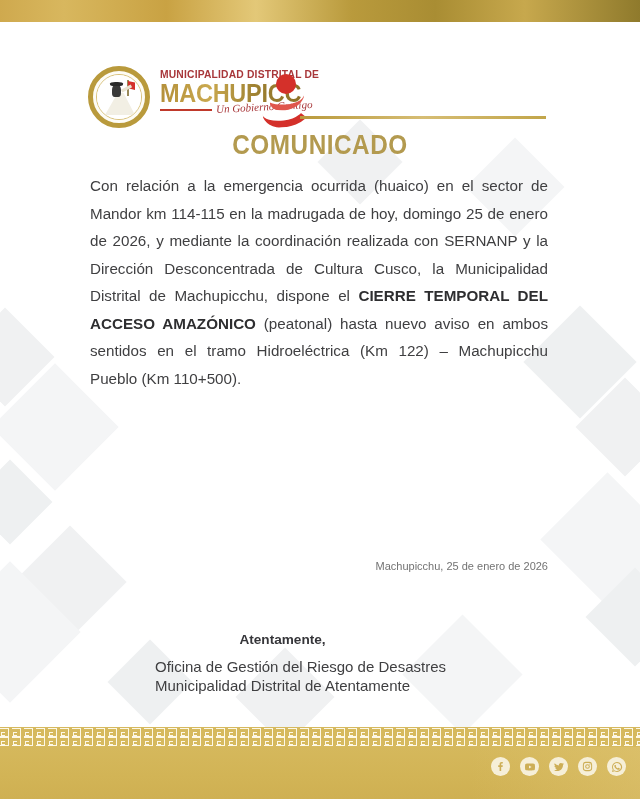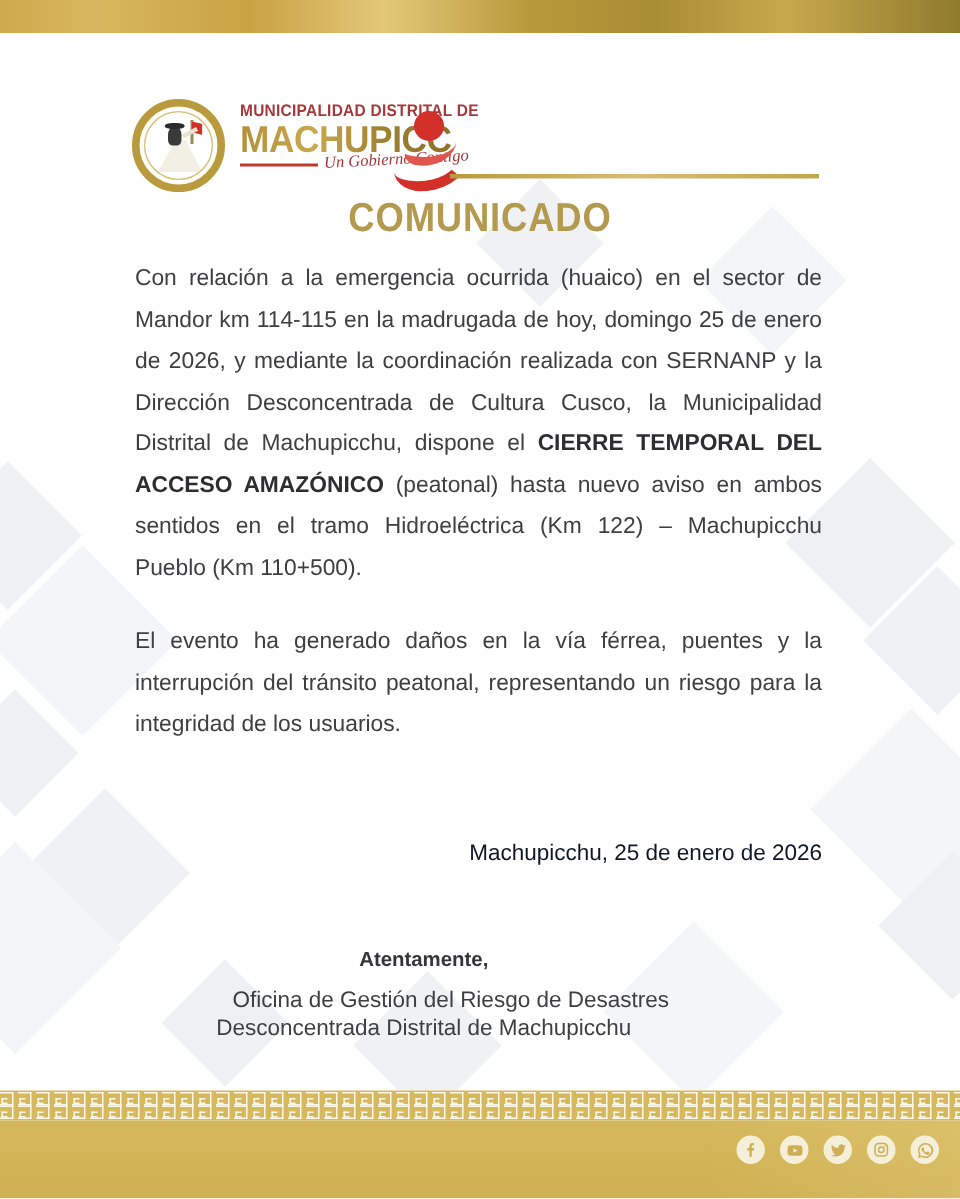--- a/index.html
+++ b/index.html
@@ -130,21 +130,21 @@
     position:absolute;left:90px;top:172px;width:458px;
     font-size:15.2px;line-height:27.5px;color:#3f3f41;
     text-align:justify;
     font-family:"Liberation Sans Narrow","Liberation Sans",sans-serif;
   }
   .body p{margin:0 0 22px 0;}
   .body p:last-child{margin-bottom:0;}
   .body b{font-weight:700;color:#2e2e30;}
   .dateline{
     position:absolute;left:90px;top:560px;width:458px;
-    text-align:right;font-size:15px;color:#0f172a;
+    text-align:right;font-size:11px;color:#737373;
     font-family:"Liberation Sans Narrow","Liberation Sans",sans-serif;
   }
 
   
   .sign{
     position:absolute;left:0;top:632px;width:565px;text-align:center;
     font-family:"Liberation Sans Narrow","Liberation Sans",sans-serif;
     color:#3f3f41;
   }
   .sign-greet{font-size:13.6px;font-weight:700;color:#36363a;}
@@ -239,29 +239,28 @@
       <div class="swoosh-c"></div>
     </div>
 
     <div class="headrule"></div>
   </div>
 
   <div class="title">COMUNICADO</div>
 
   <div class="body">
       <p><span>Con relación a la emergencia ocurrida (huaico) en el sector de Mandor km 114-115 en la madrugada de hoy, domingo 25 de enero de 2026, y mediante la coordinación realizada con SERNANP y la Dirección Desconcentrada de Cultura Cusco, la Municipalidad Distrital de Machupicchu, dispone el </span><b>CIERRE TEMPORAL DEL ACCESO AMAZÓNICO</b><span> (peatonal) hasta nuevo aviso en ambos sentidos en el tramo Hidroeléctrica (Km 122) – Machupicchu Pueblo (Km 110+500).</span></p>
-      <p><span>El evento ha generado daños en la vía férrea, puentes y la interrupción del tránsito peatonal, representando un riesgo para la integridad de los usuarios.</span></p>
     </div>
 
   <div class="dateline">Machupicchu, 25 de enero de 2026</div>
 
   <div class="sign">
     <div class="sign-greet">Atentamente,</div>
     <div class="sign-l1">Oficina de Gestión del Riesgo de Desastres</div>
-    <div class="sign-l2">Desconcentrada Distrital de Machupicchu</div>
+    <div class="sign-l2">Municipalidad Distrital de Atentamente</div>
   </div>
 
   <div class="footer">
     <div class="meander-band">
       <div class="meander-row r1">
           <div class="mk" style="left: 0px;"></div>
           <div class="mk" style="left: 12px;"></div>
           <div class="mk" style="left: 24px;"></div>
           <div class="mk" style="left: 36px;"></div>
           <div class="mk" style="left: 48px;"></div>

